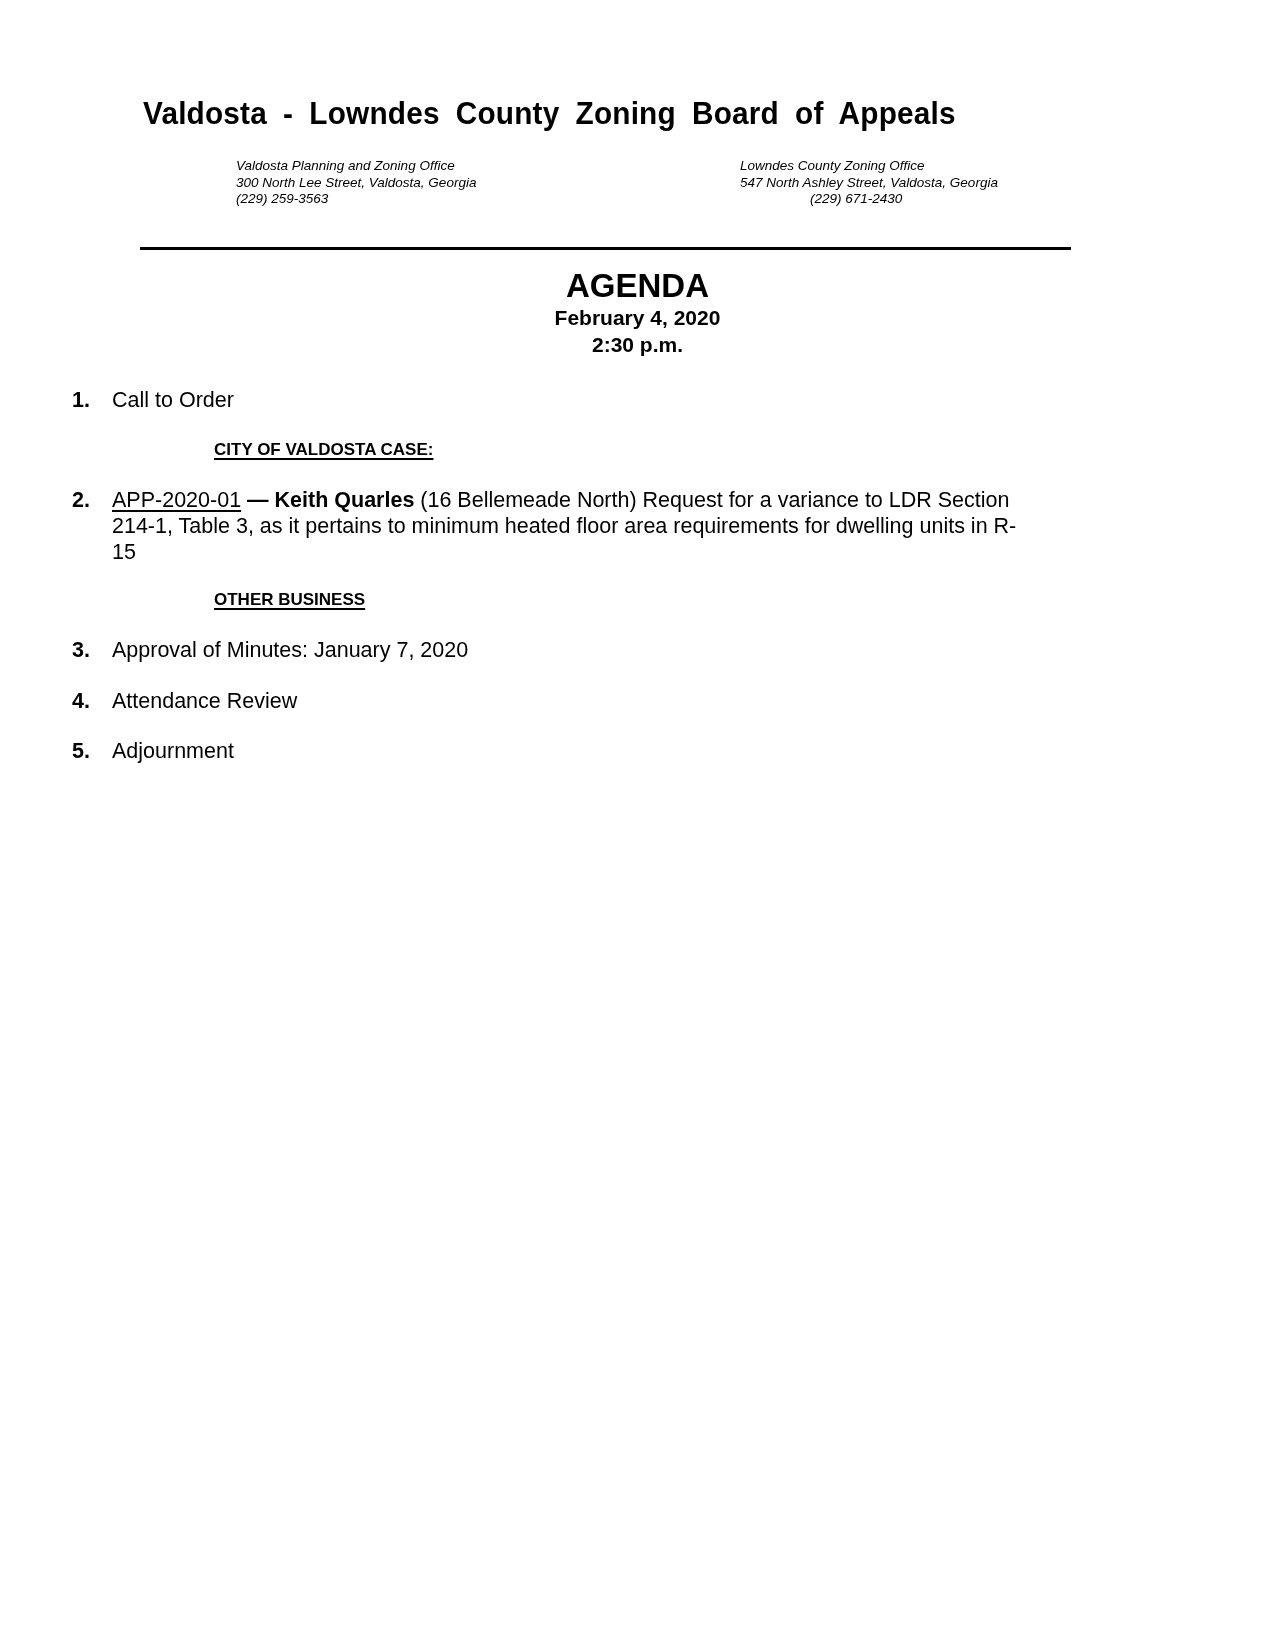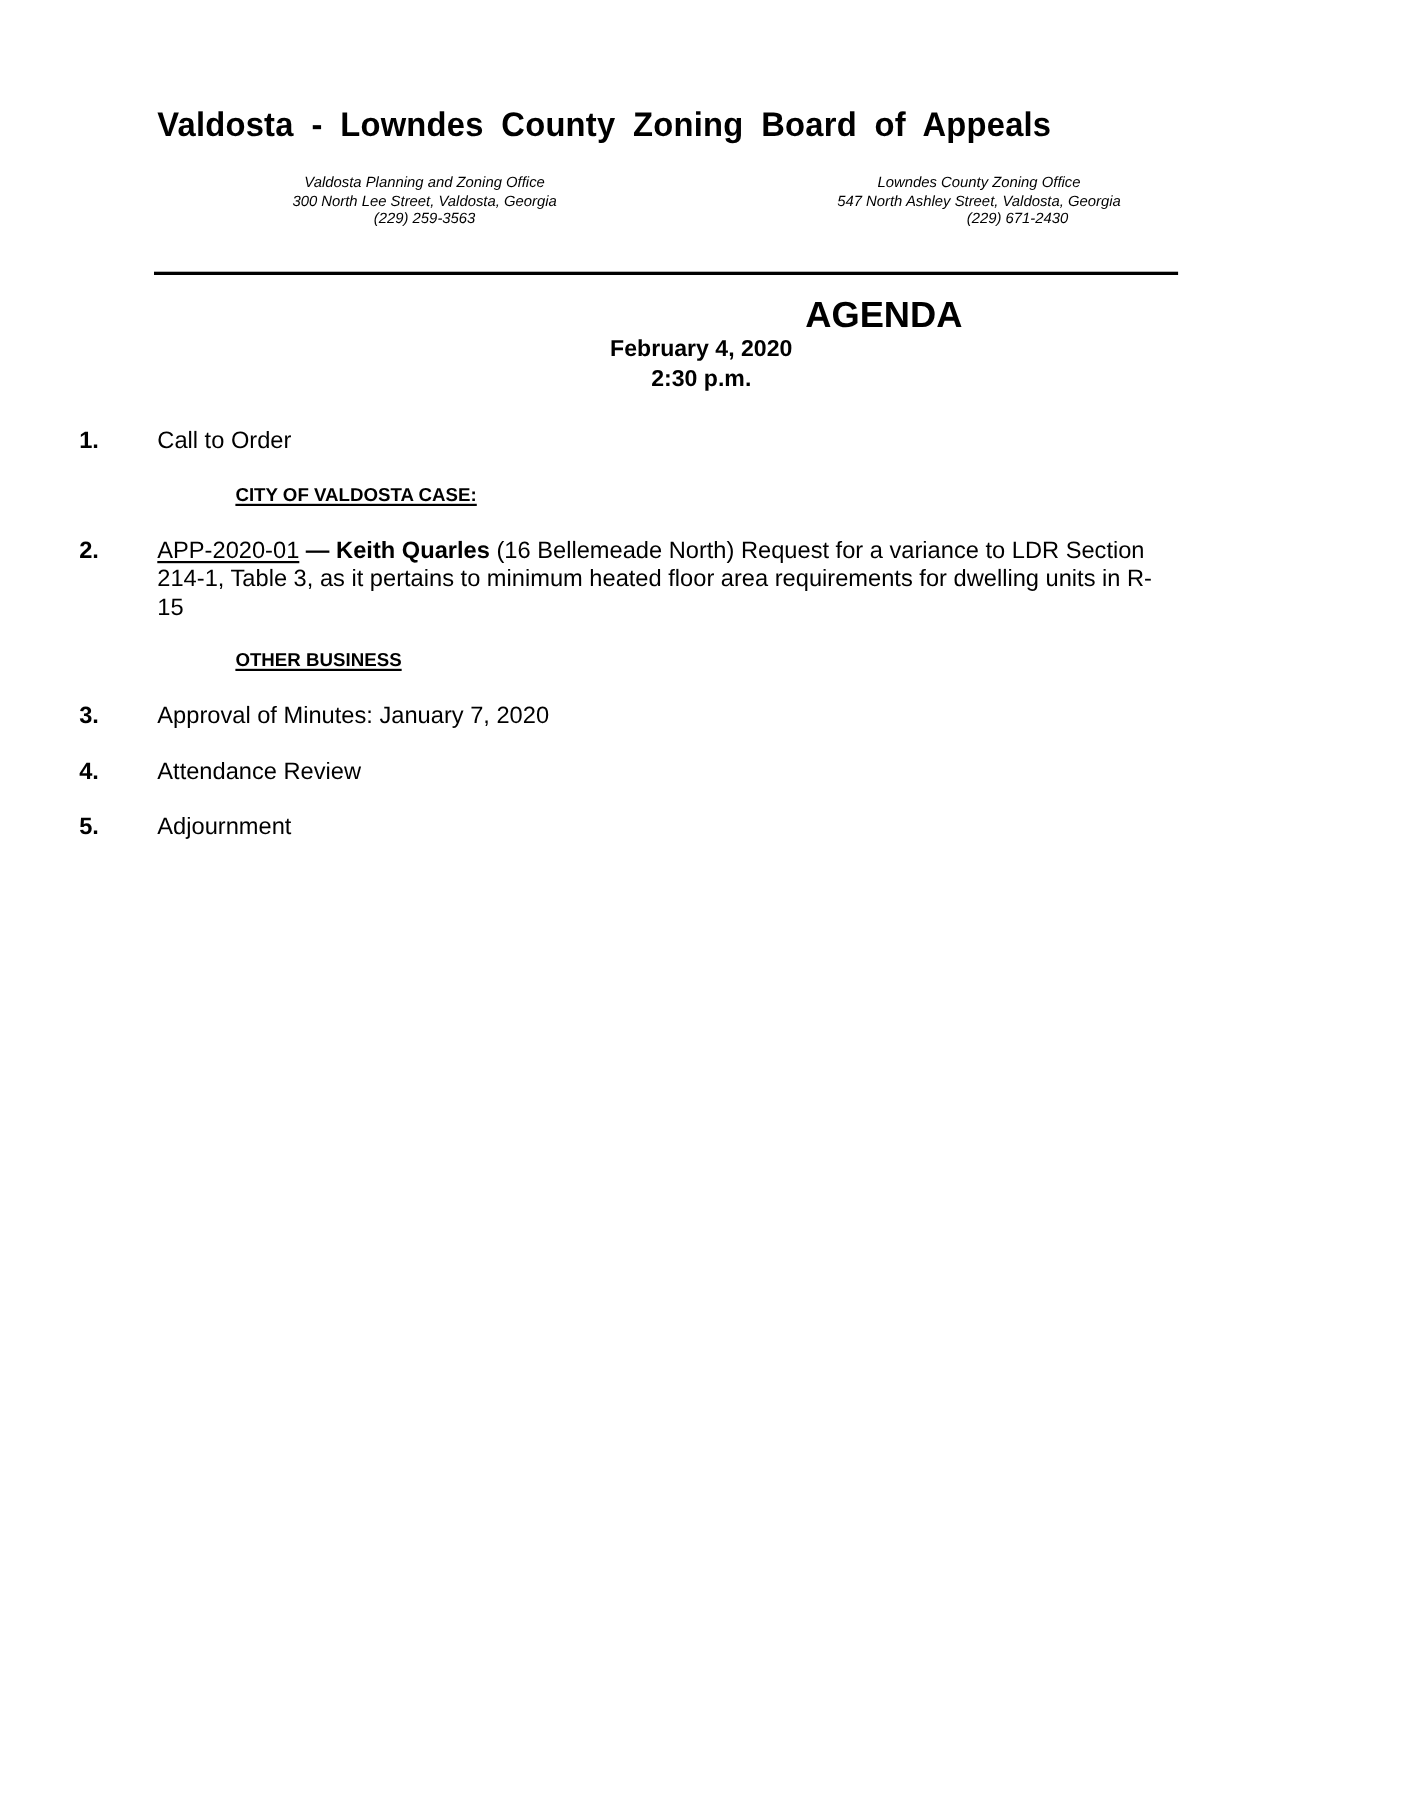--- a/index.html
+++ b/index.html
@@ -27,21 +27,21 @@
       white-space: nowrap;
       transform: scaleX(0.96);
       transform-origin: left top;
     }
     .office {
       position: absolute;
       top: 158px;
       font-size: 13.5px;
       font-style: italic;
       line-height: 16.5px;
-      text-align: center;
+      text-align: left;
       white-space: nowrap;
     }
     .office.left { left: 236px; width: 300px; }
     .office.right { left: 740px; width: 300px; }
     .office .phone-right { padding-left: 70px; }
     .rule {
       position: absolute;
       left: 140px;
       top: 247px;
       width: 931px;
@@ -52,41 +52,40 @@
       position: absolute;
       left: 400px;
       width: 475px;
       top: 268px;
       text-align: center;
       font-weight: bold;
     }
     .agenda-heading {
       font-size: 33px;
       line-height: 36px;
-      text-align: right;
     }
     .agenda-date, .agenda-time {
       font-size: 21px;
       line-height: 27px;
     }
     .item {
       position: absolute;
       left: 72px;
       width: 1000px;
       font-size: 21.5px;
       line-height: 26px;
     }
     .item .num {
       position: absolute;
       left: 0;
       top: 0;
       font-weight: bold;
     }
     .item .body {
-      margin-left: 71px;
+      margin-left: 40px;
       width: 920px;
     }
     .section-head {
       position: absolute;
       left: 214px;
       font-size: 17px;
       font-weight: bold;
       text-decoration: underline;
       text-underline-offset: 3px;
       text-decoration-thickness: 2px;

